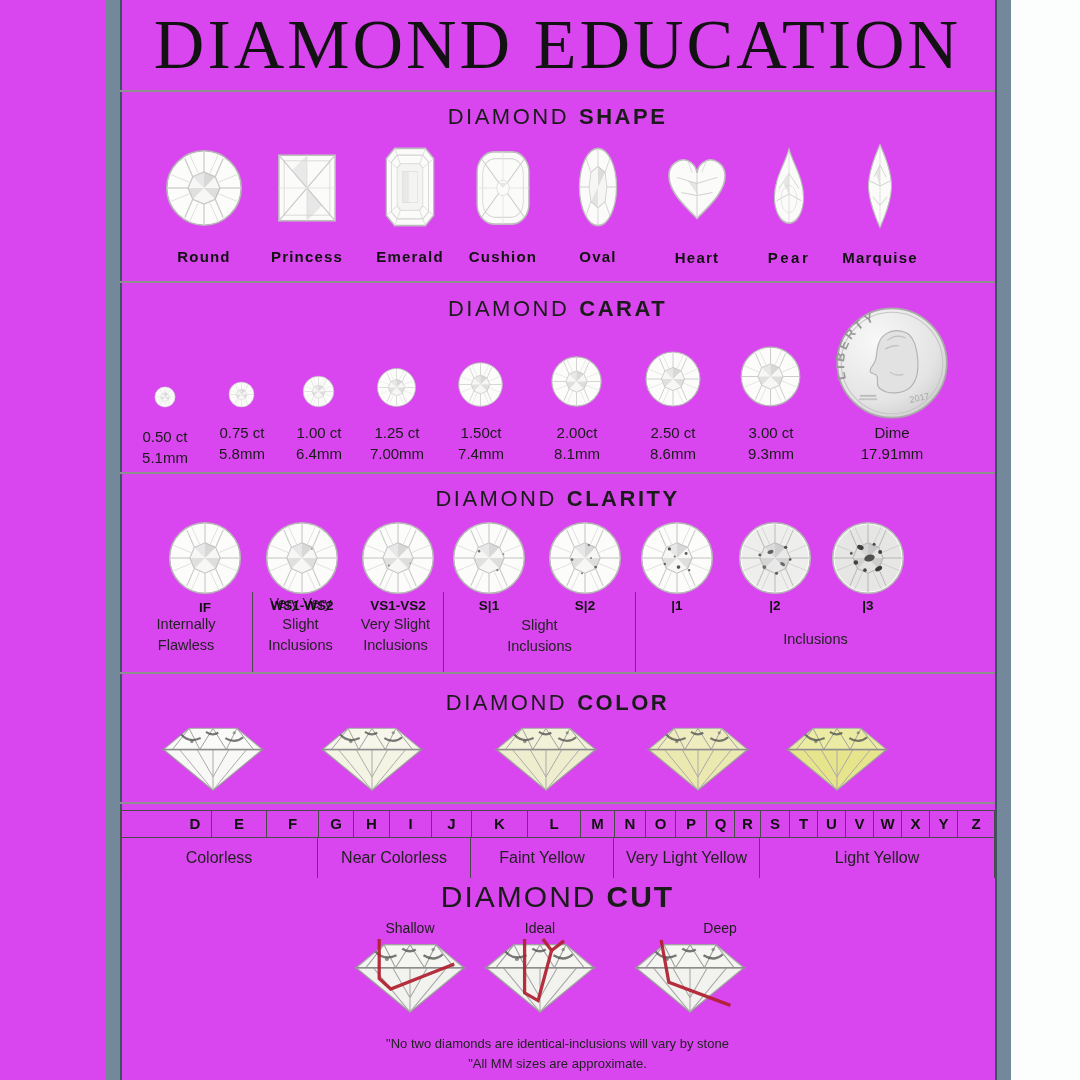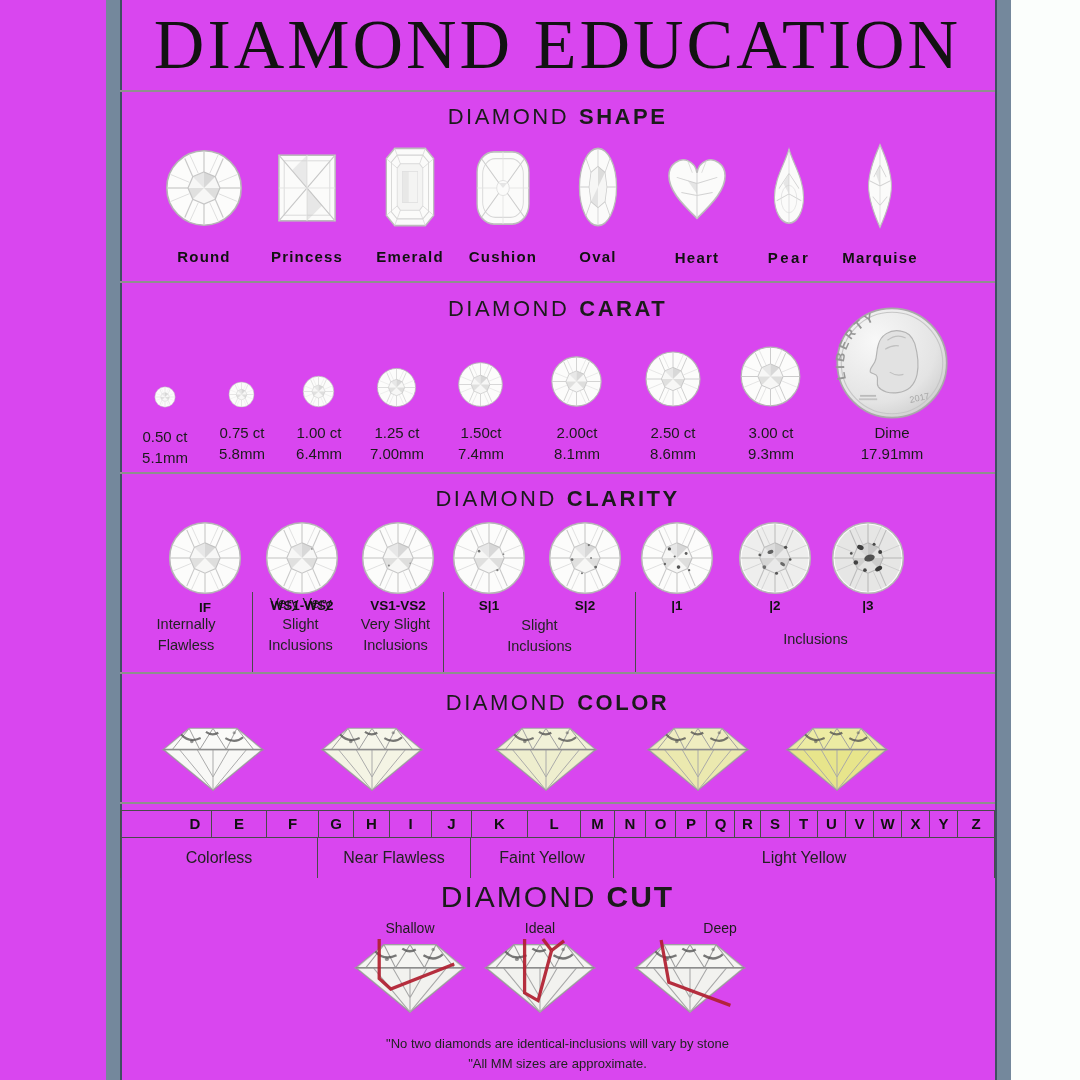--- a/index.html
+++ b/index.html
@@ -499,22 +499,23 @@
         <div class="letter-cell" style="width:28px">T</div>
         <div class="letter-cell" style="width:28px">U</div>
         <div class="letter-cell" style="width:28px">V</div>
         <div class="letter-cell" style="width:28px">W</div>
         <div class="letter-cell" style="width:28px">X</div>
         <div class="letter-cell" style="width:28px">Y</div>
         <div class="letter-cell lastc">Z</div>
       </div>
       <div class="cat-row">
         <div class="cat-cell first" style="width:198px">Colorless</div>
-        <div class="cat-cell" style="width:153px">Near Flawless</div>
+        <div class="cat-cell" style="width:153px">Near Colorless</div>
         <div class="cat-cell" style="width:143px">Faint Yellow</div>
+        <div class="cat-cell" style="width:146px">Very Light Yellow</div>
         <div class="cat-cell last">Light Yellow</div>
       </div>
     </div>
 
     <div class="heading heading-big" style="top:880px">
       <span class="hp">DIAMOND</span><span class="hw">CUT</span>
     </div>
 
     <div class="cell-label cut-label" style="left:230px;top:920px;width:120px">Shallow</div>
     <div class="cell-label cut-label" style="left:360px;top:920px;width:120px">Ideal</div>

